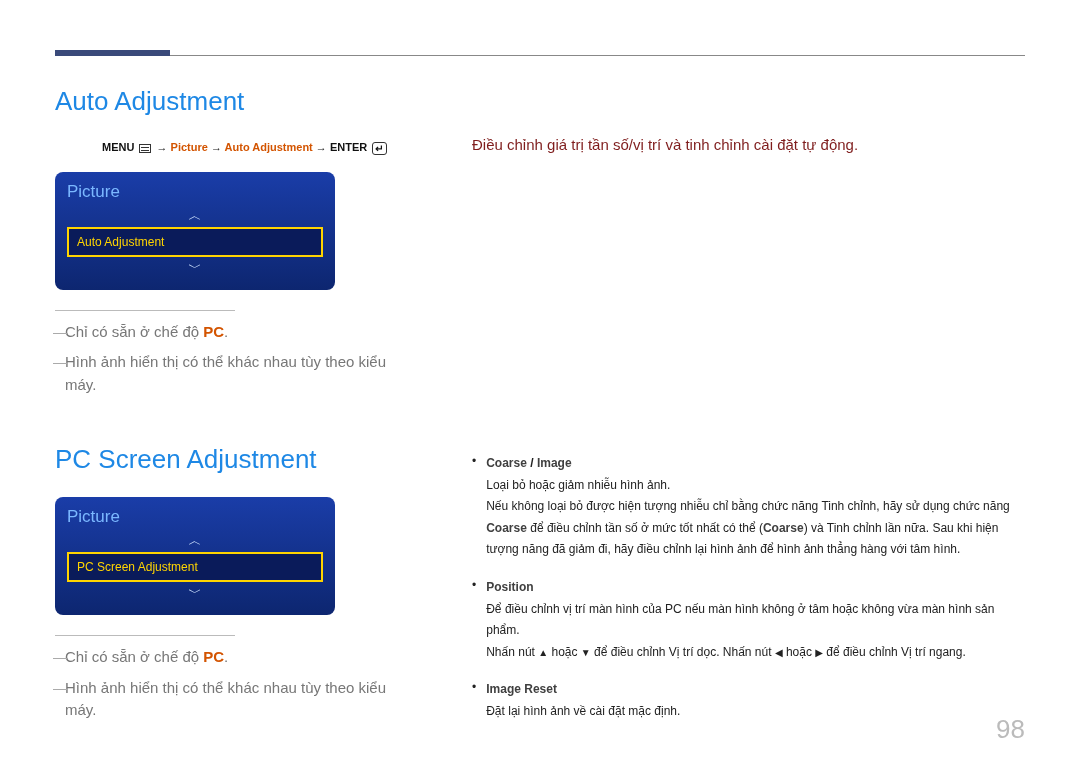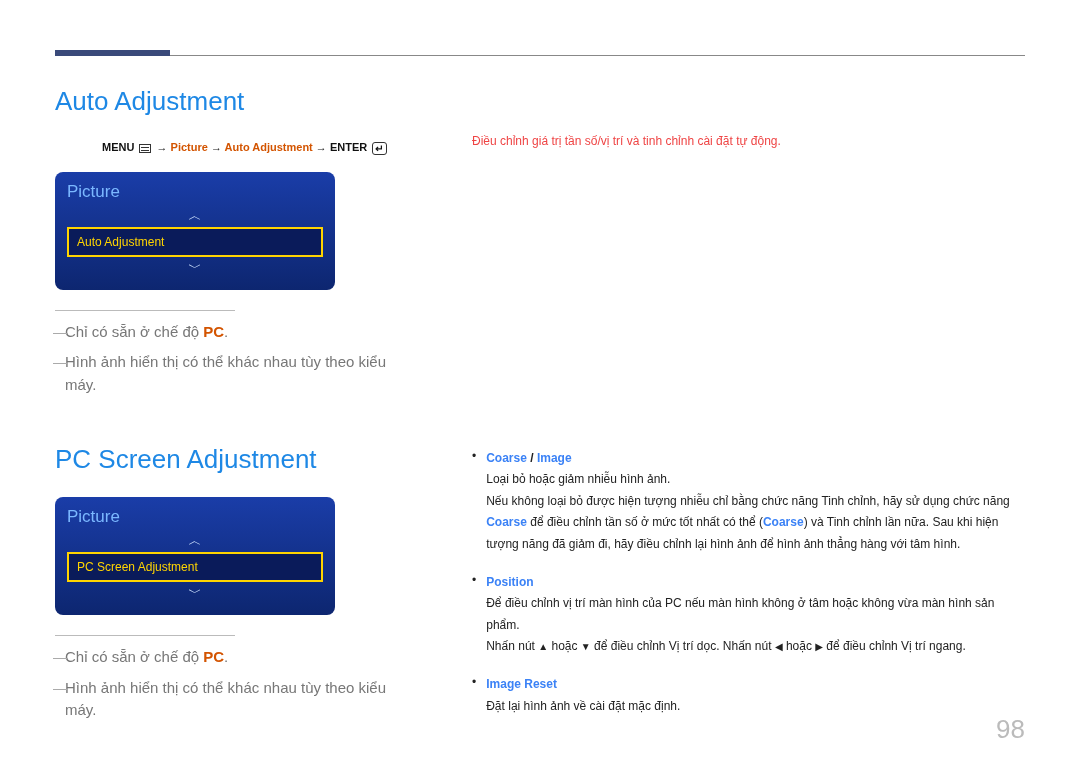--- a/index.html
+++ b/index.html
@@ -113,37 +113,37 @@
     line-height: 1.5;
   }
   .note::before {
     content: "―";
     position: absolute;
     left: -2px;
     color: #aaa;
   }
   .note .pc { color: #d35400; font-weight: bold; }
   .desc {
-    font-size: 12px;
-    color: #ef4444;
+    font-size: 15px;
+    color: #7f1d1d;
     line-height: 1.8;
   }
   .bullet-list { margin-top: 20px; }
   .bullet {
     display: flex;
     gap: 10px;
     margin-bottom: 16px;
   }
   .bullet .dot {
     color: #222;
     font-size: 12px;
     padding-top: 1px;
   }
   .bullet .body { flex: 1; font-size: 12px; line-height: 1.8; color: #222; }
-  .bullet .body .label { color: #3b82f6; font-weight: bold; }
+  .bullet .body .label { color: #404040; font-weight: bold; }
   .bullet .body .black { color: #222; font-weight: bold; }
   .bullet .body .tri { font-size: 10px; }
   .page-num {
     position: absolute;
     bottom: 18px;
     right: 55px;
     color: #bbb;
     font-size: 26px;
     font-weight: 300;
     margin-left: 9px;

